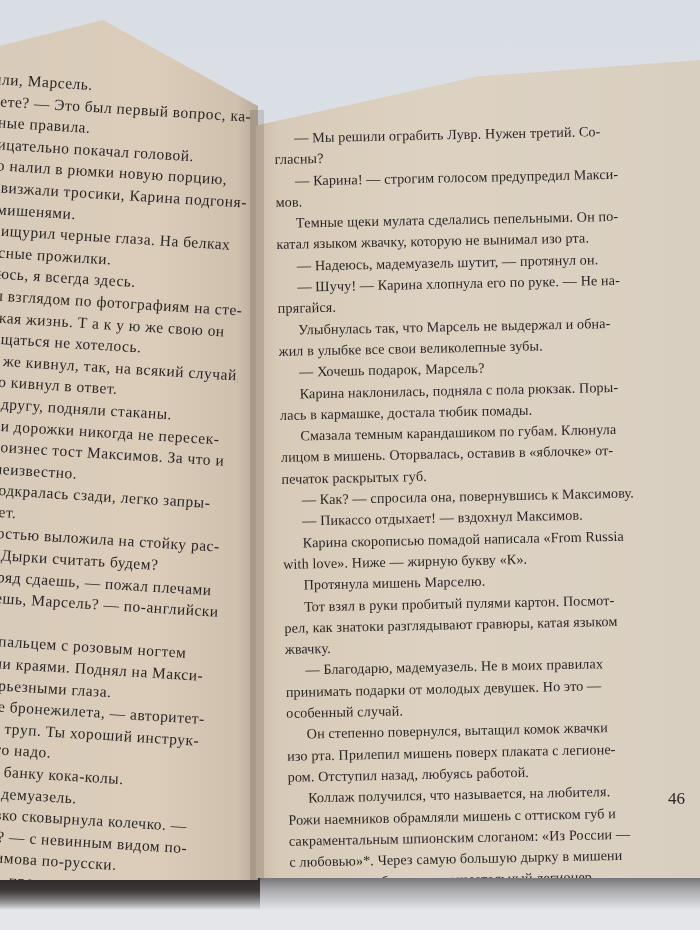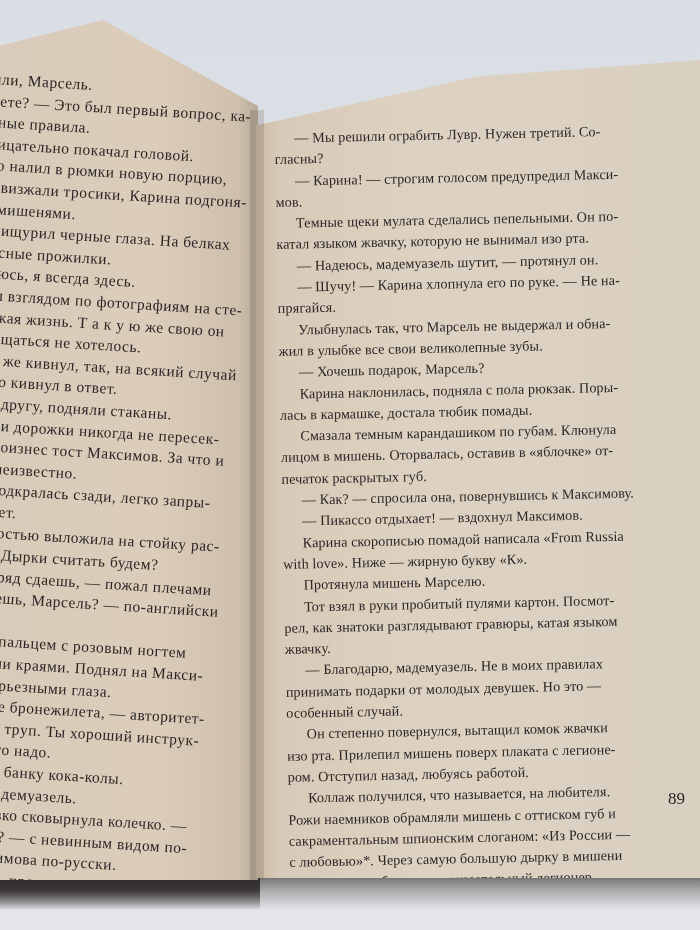--- a/index.html
+++ b/index.html
@@ -139,16 +139,16 @@
         <span class="ln">изо рта. Прилепил мишень поверх плаката с легионе-</span>
         <span class="ln">ром. Отступил назад, любуясь работой.</span>
         <span class="ln ind">Коллаж получился, что называется, на любителя.</span>
         <span class="ln">Рожи наемников обрамляли мишень с оттиском губ и</span>
         <span class="ln">сакраментальным шпионским слоганом: «Из России —</span>
         <span class="ln">с любовью»*. Через самую большую дырку в мишени</span>
         <span class="ln">таращил глаз образцово-показательный легионер.</span>
       </div>
 
   </div>
-  <div class="page-number">89</div>
+  <div class="page-number">46</div>
 </div>
 
 <div class="gutter"></div>
 
 </body></html>

